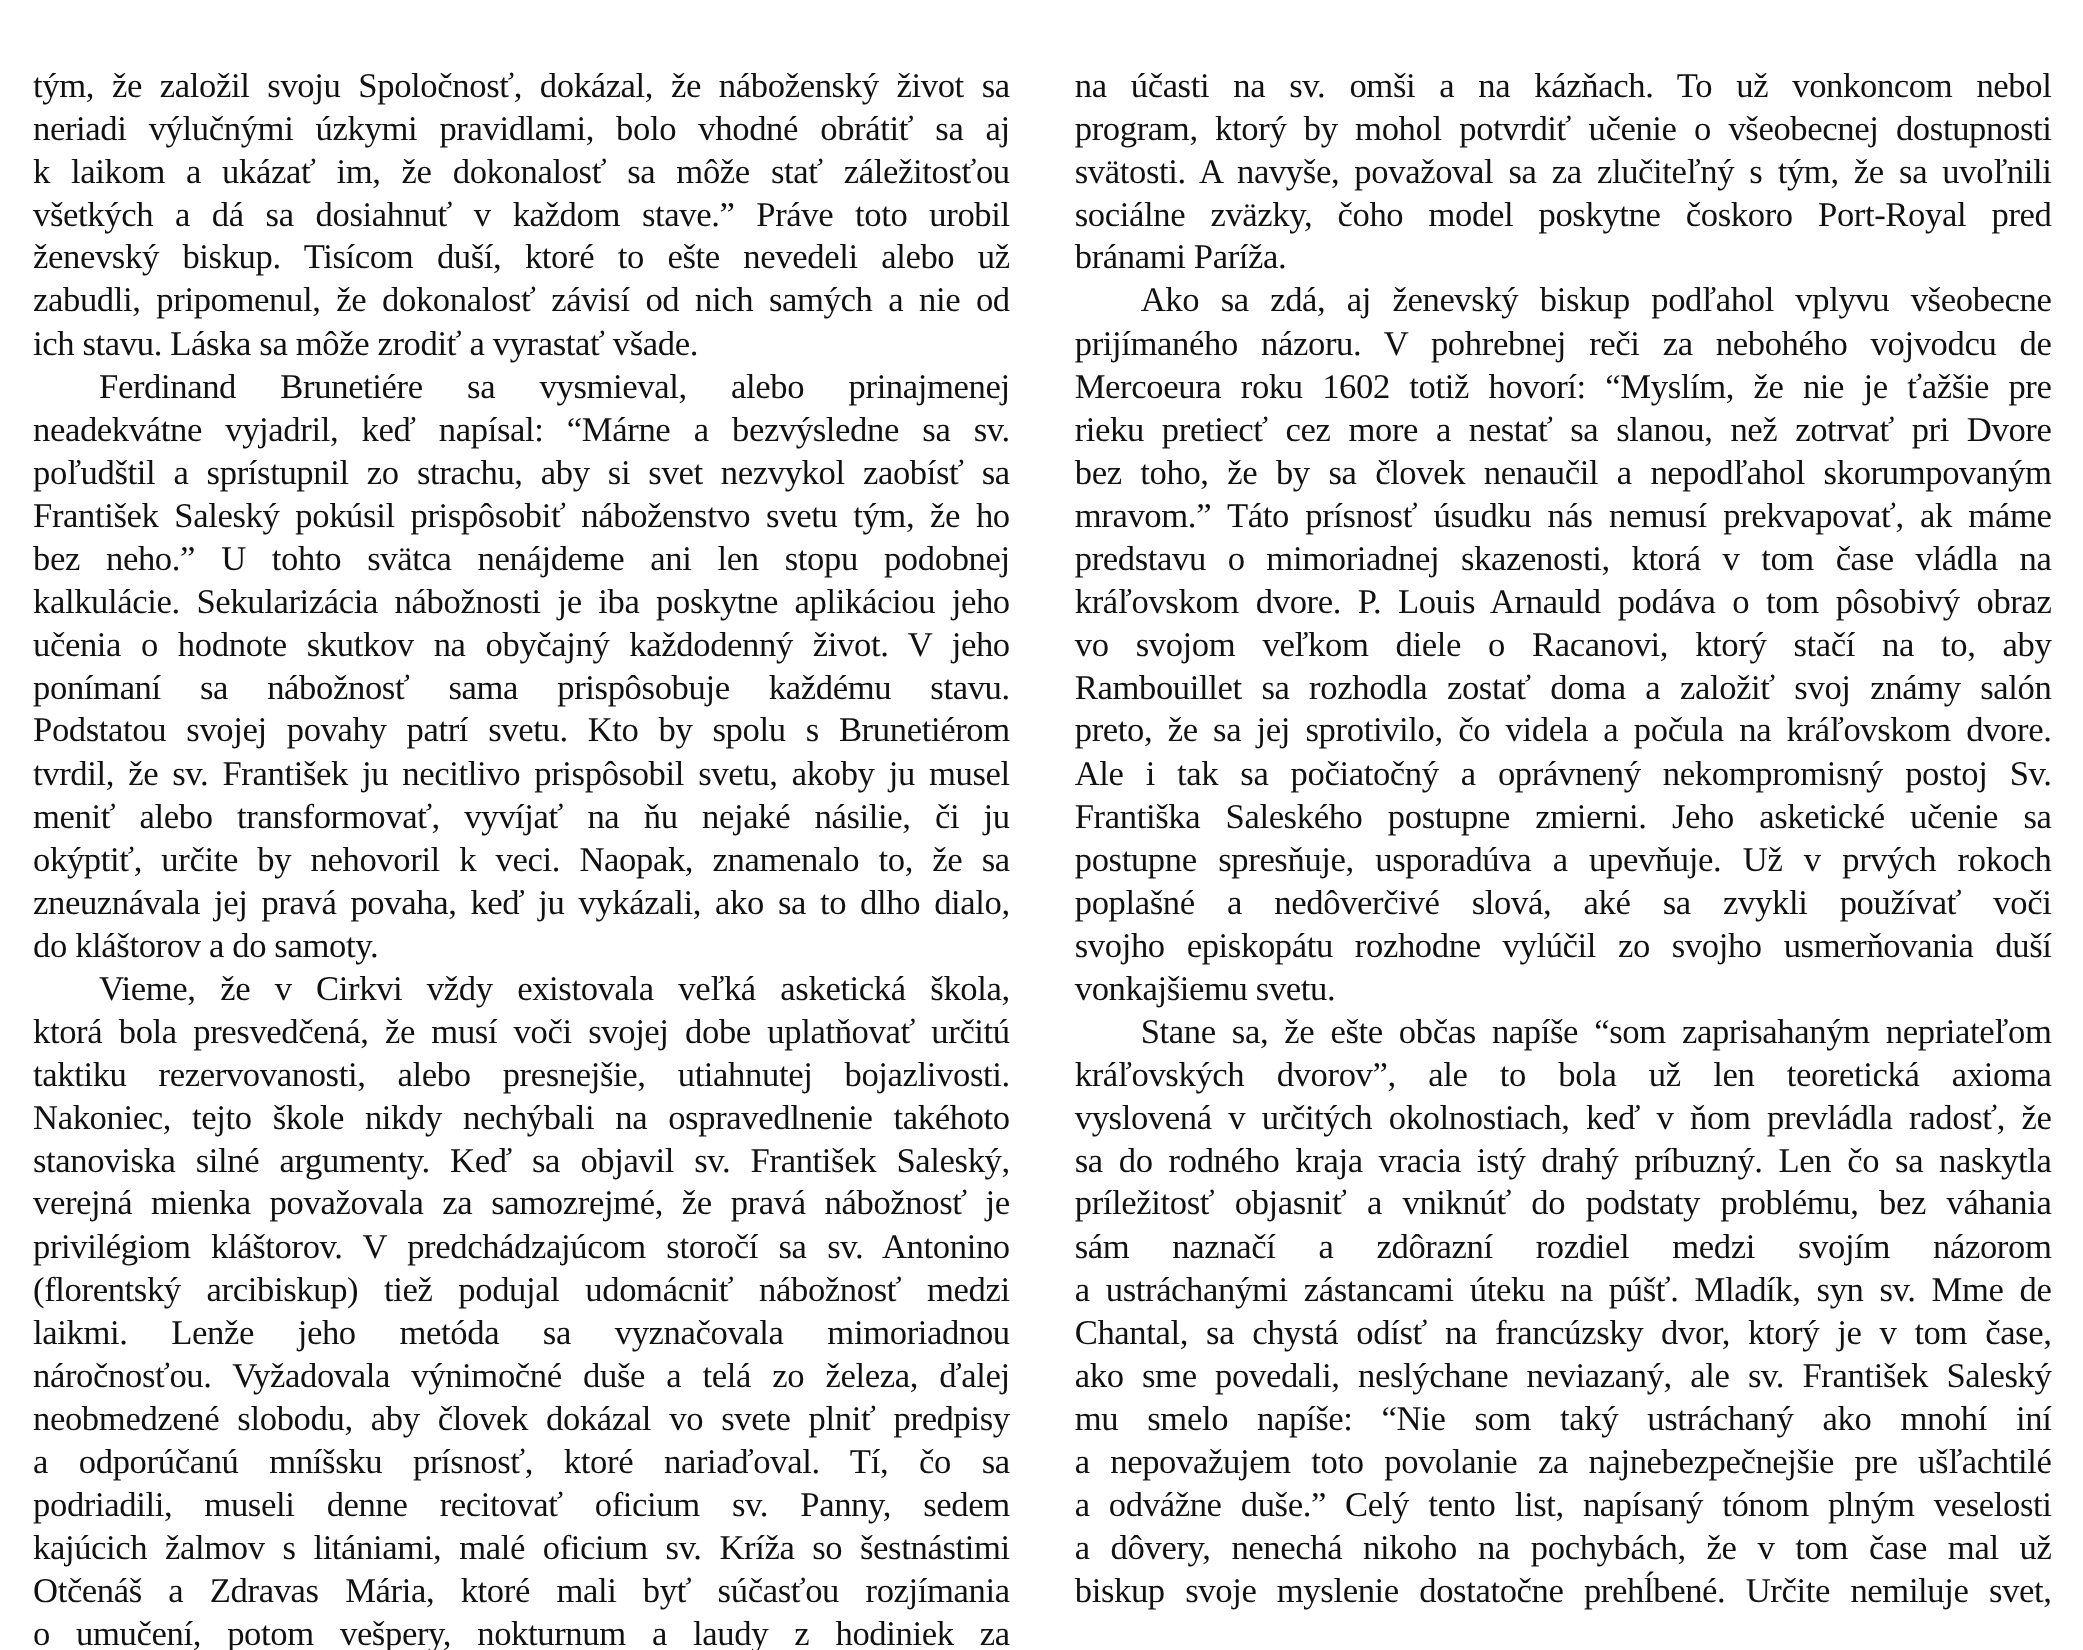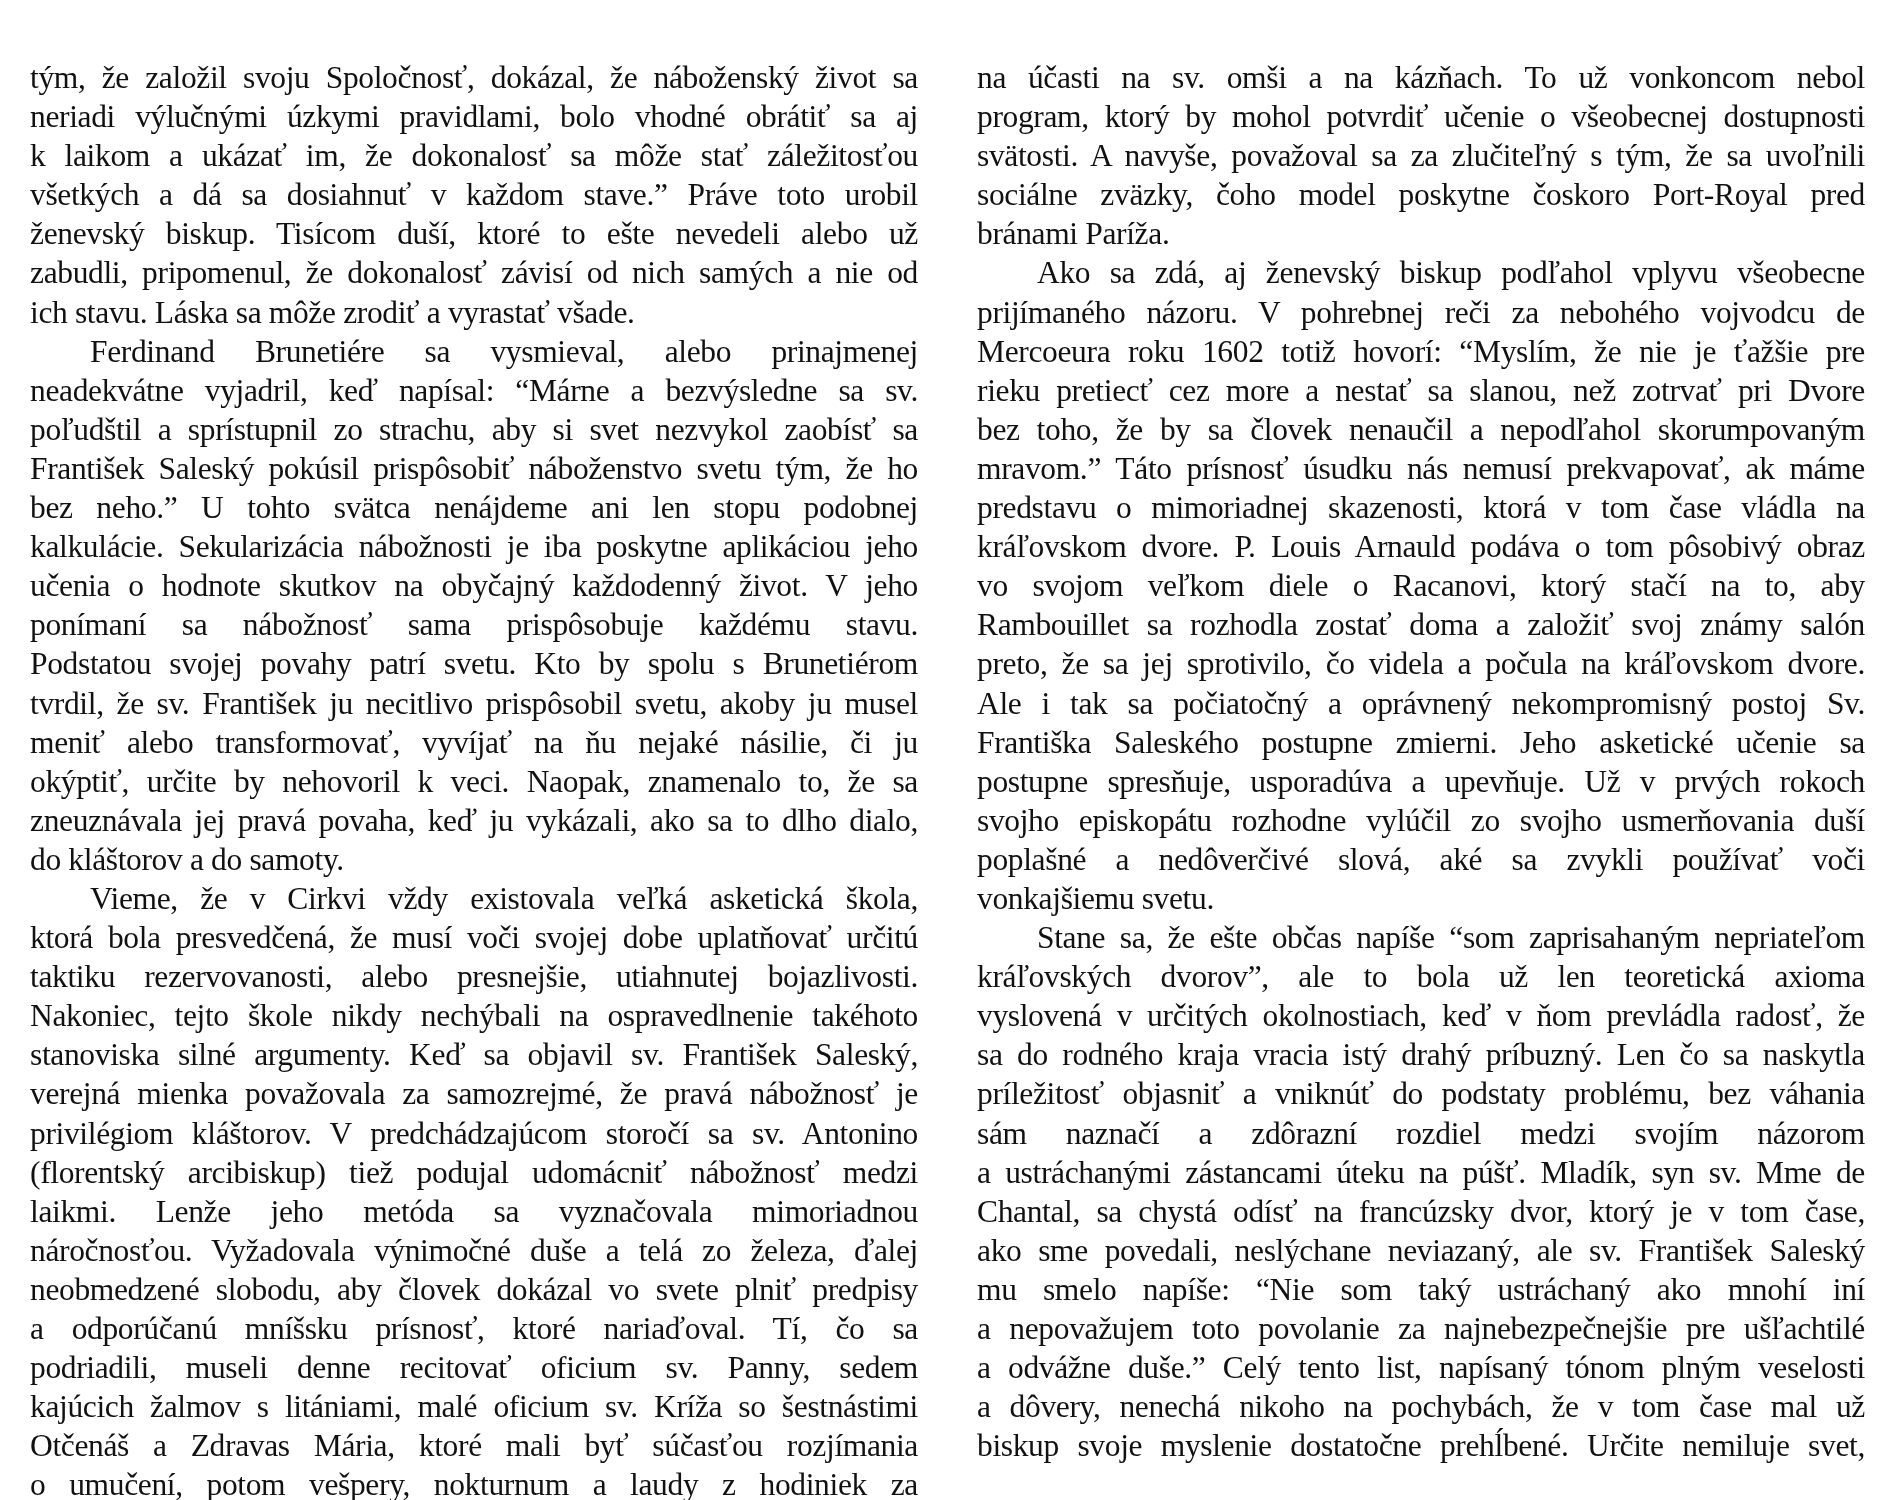--- a/index.html
+++ b/index.html
@@ -113,22 +113,22 @@
         <span class="line">bez toho, že by sa človek nenaučil a nepodľahol skorumpovaným</span>
         <span class="line">mravom.” Táto prísnosť úsudku nás nemusí prekvapovať, ak máme</span>
         <span class="line">predstavu o mimoriadnej skazenosti, ktorá v tom čase vládla na</span>
         <span class="line">kráľovskom dvore. P. Louis Arnauld podáva o tom pôsobivý obraz</span>
         <span class="line">vo svojom veľkom diele o Racanovi, ktorý stačí na to, aby</span>
         <span class="line">Rambouillet sa rozhodla zostať doma a založiť svoj známy salón</span>
         <span class="line">preto, že sa jej sprotivilo, čo videla a počula na kráľovskom dvore.</span>
         <span class="line">Ale i tak sa počiatočný a oprávnený nekompromisný postoj Sv.</span>
         <span class="line">Františka Saleského postupne zmierni. Jeho asketické učenie sa</span>
         <span class="line">postupne spresňuje, usporadúva a upevňuje. Už v prvých rokoch</span>
+        <span class="line">poplašné a nedôverčivé slová, aké sa zvykli používať voči</span>
         <span class="line">svojho episkopátu rozhodne vylúčil zo svojho usmerňovania duší</span>
-        <span class="line">poplašné a nedôverčivé slová, aké sa zvykli používať voči</span>
         <span class="line last">vonkajšiemu svetu.</span>
       </div>
       <div class="paragraph">
         <span class="line indent">Stane sa, že ešte občas napíše “som zaprisahaným nepriateľom</span>
         <span class="line">kráľovských dvorov”, ale to bola už len teoretická axioma</span>
         <span class="line">vyslovená v určitých okolnostiach, keď v ňom prevládla radosť, že</span>
         <span class="line">sa do rodného kraja vracia istý drahý príbuzný. Len čo sa naskytla</span>
         <span class="line">príležitosť objasniť a vniknúť do podstaty problému, bez váhania</span>
         <span class="line">sám naznačí a zdôrazní rozdiel medzi svojím názorom</span>
         <span class="line">a ustráchanými zástancami úteku na púšť. Mladík, syn sv. Mme de</span>

